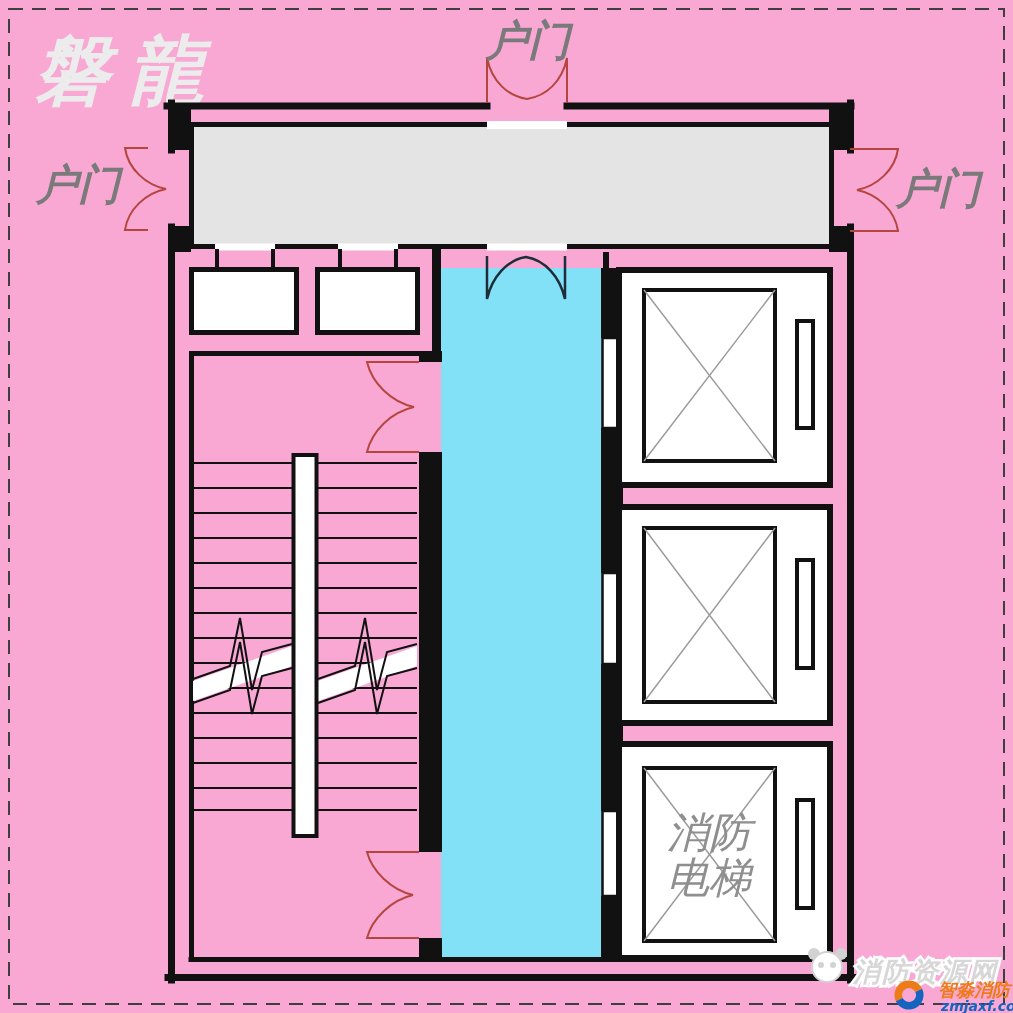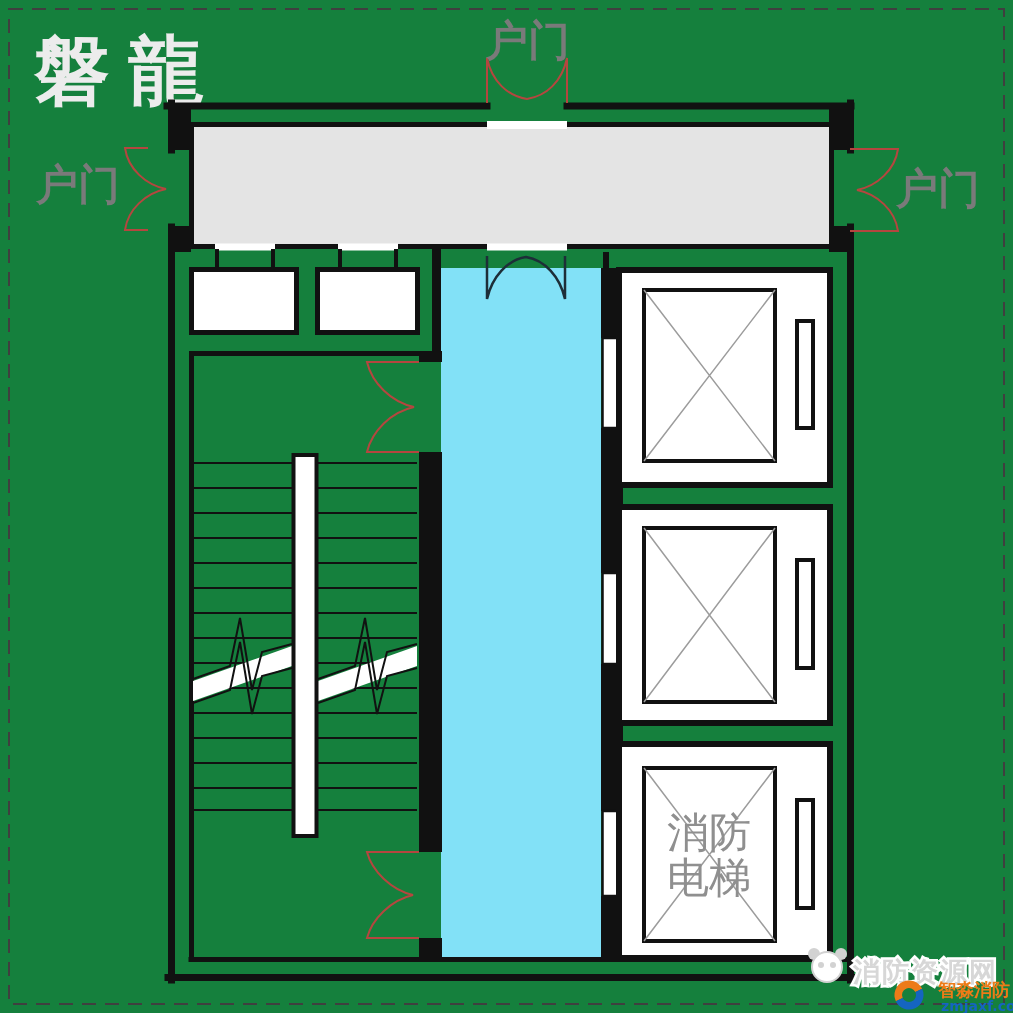--- a/index.html
+++ b/index.html
@@ -1,21 +1,22 @@
 <!DOCTYPE html>
 <html><head>
 <meta charset="utf-8">
 <style>
   html,body{margin:0;padding:0;background:#fff;}
   .stage{
     position:relative;
     width:1013px;height:1013px;
-    background:#15803d;
+    background:#f9a8d4;
     font-family:"DejaVu Sans", sans-serif;
     overflow:hidden;
+    font-style:italic;
   }
   svg{display:block;}
   text{font-family:"DejaVu Sans", sans-serif;}
 </style>
 </head>
 <body>
 
 <div class="stage">
 <svg width="1013" height="1013" viewBox="0 0 1013 1013">
 

